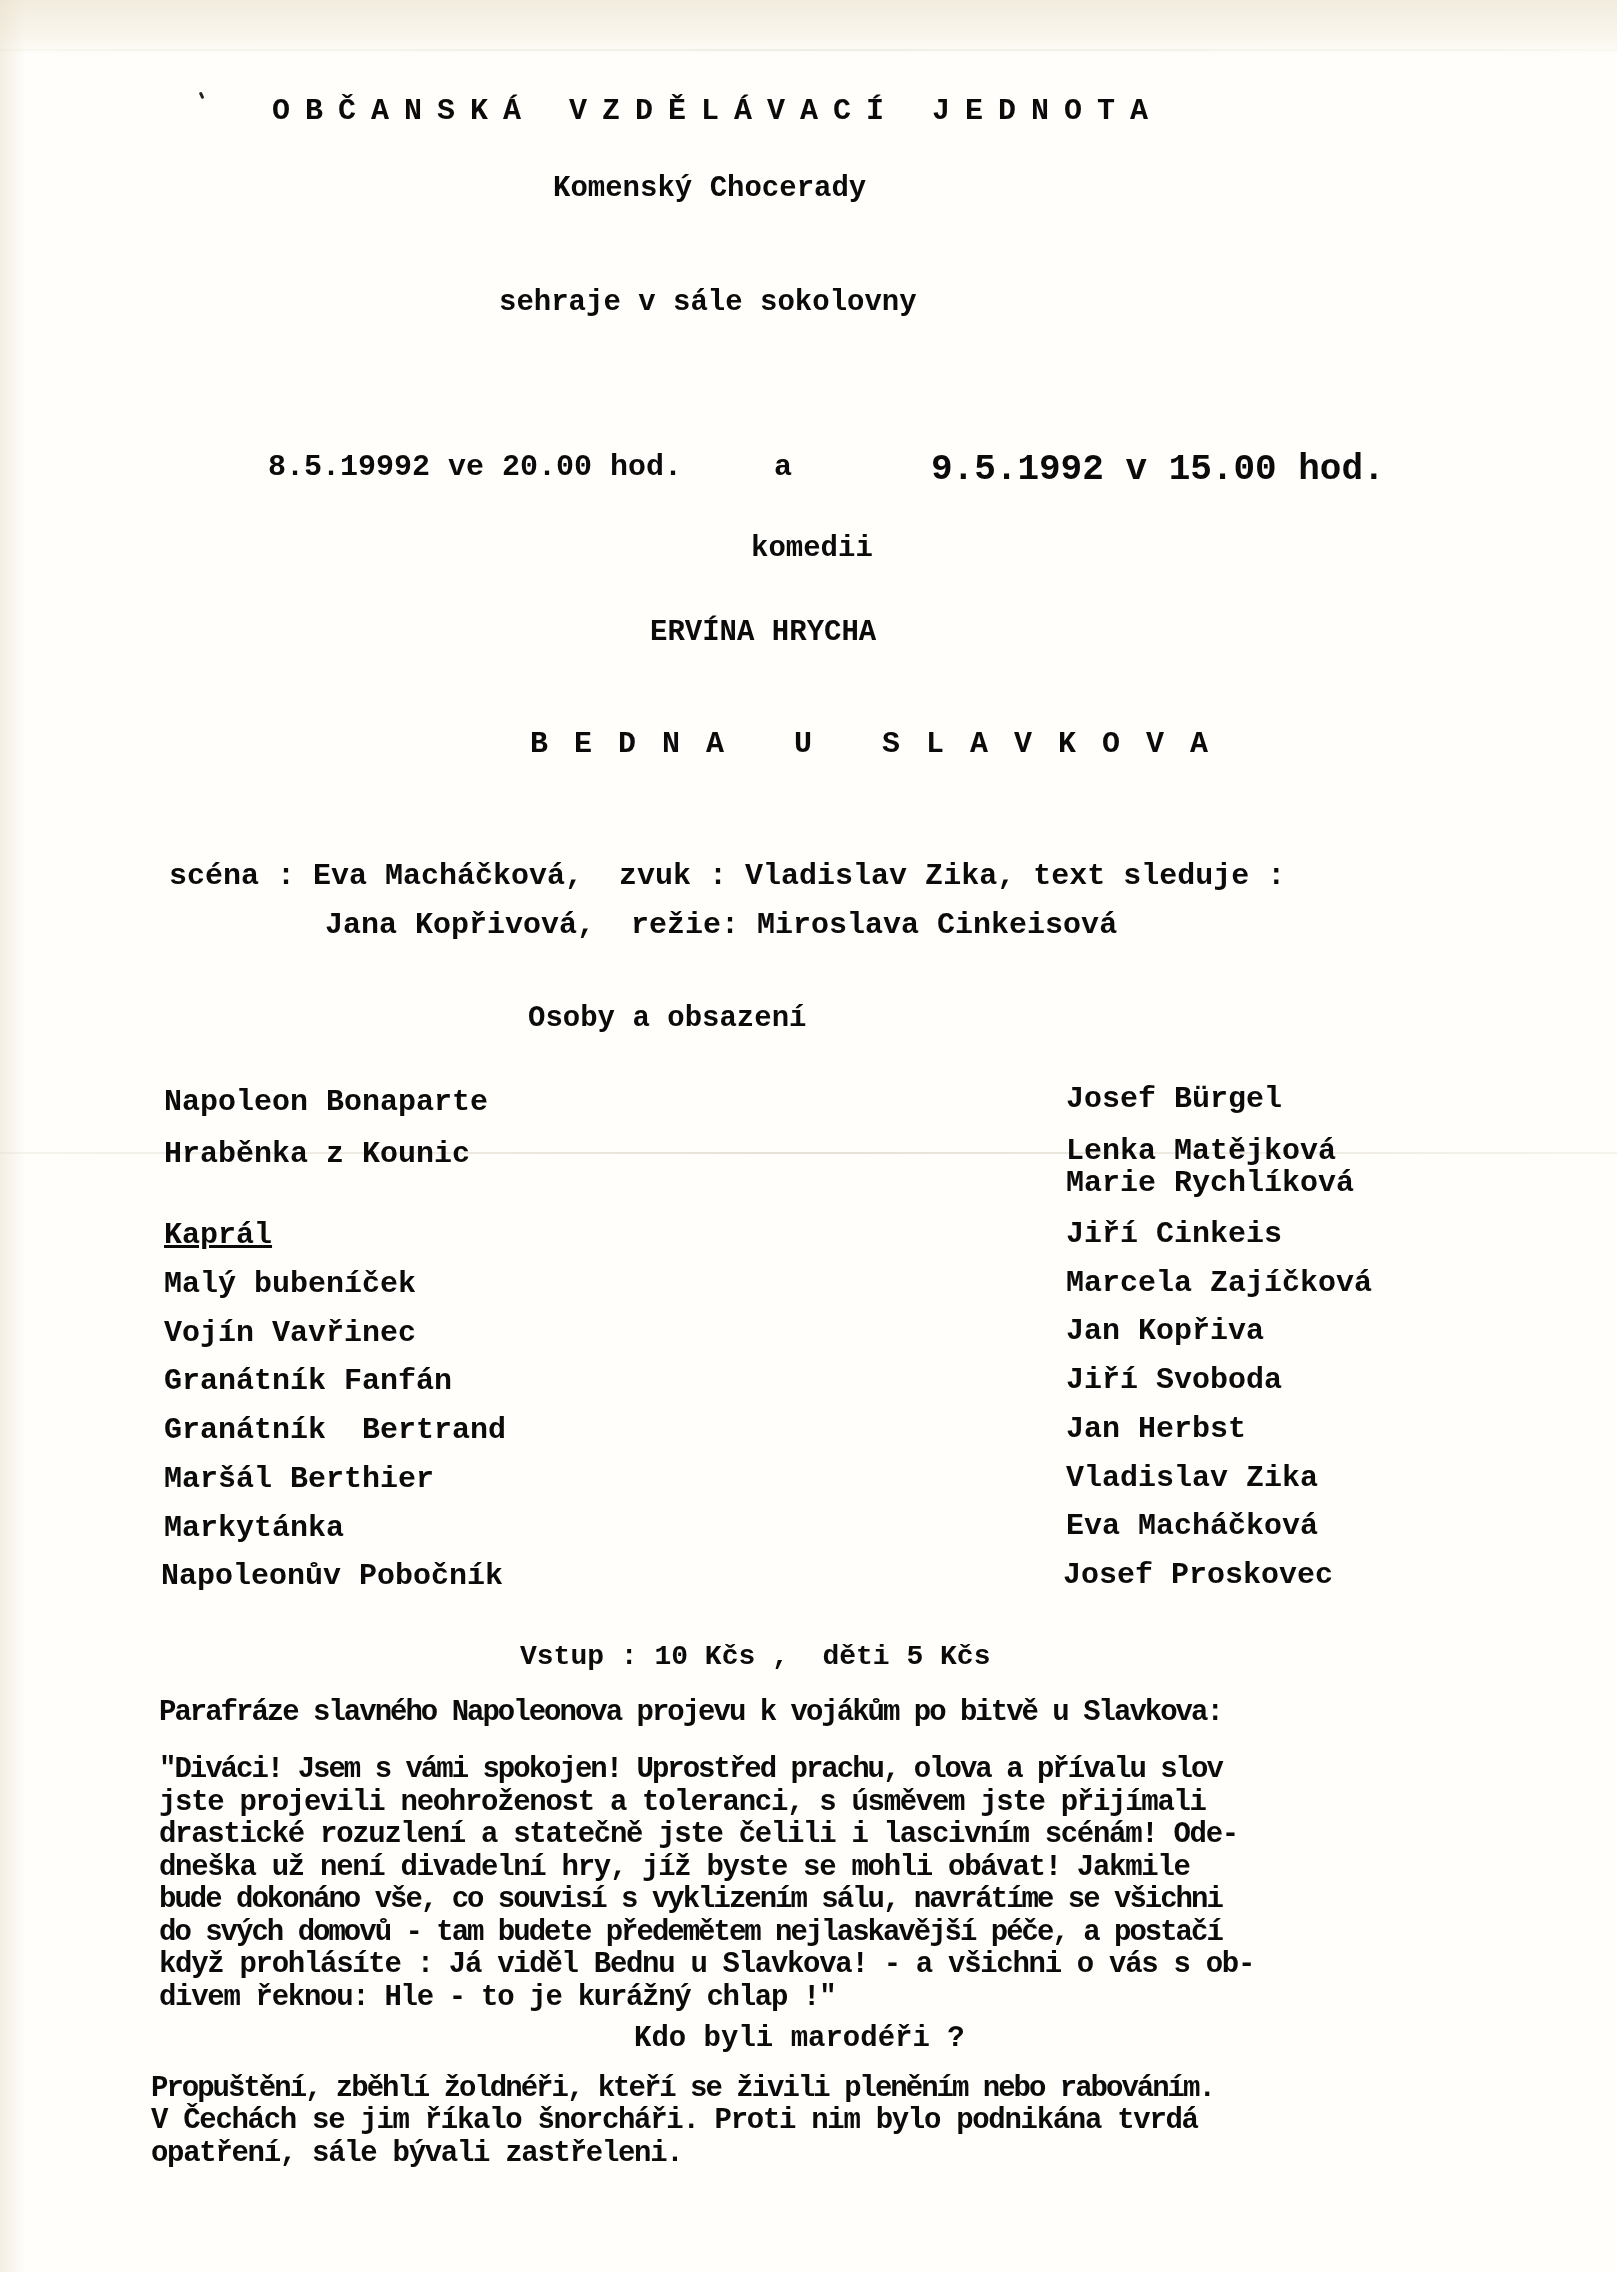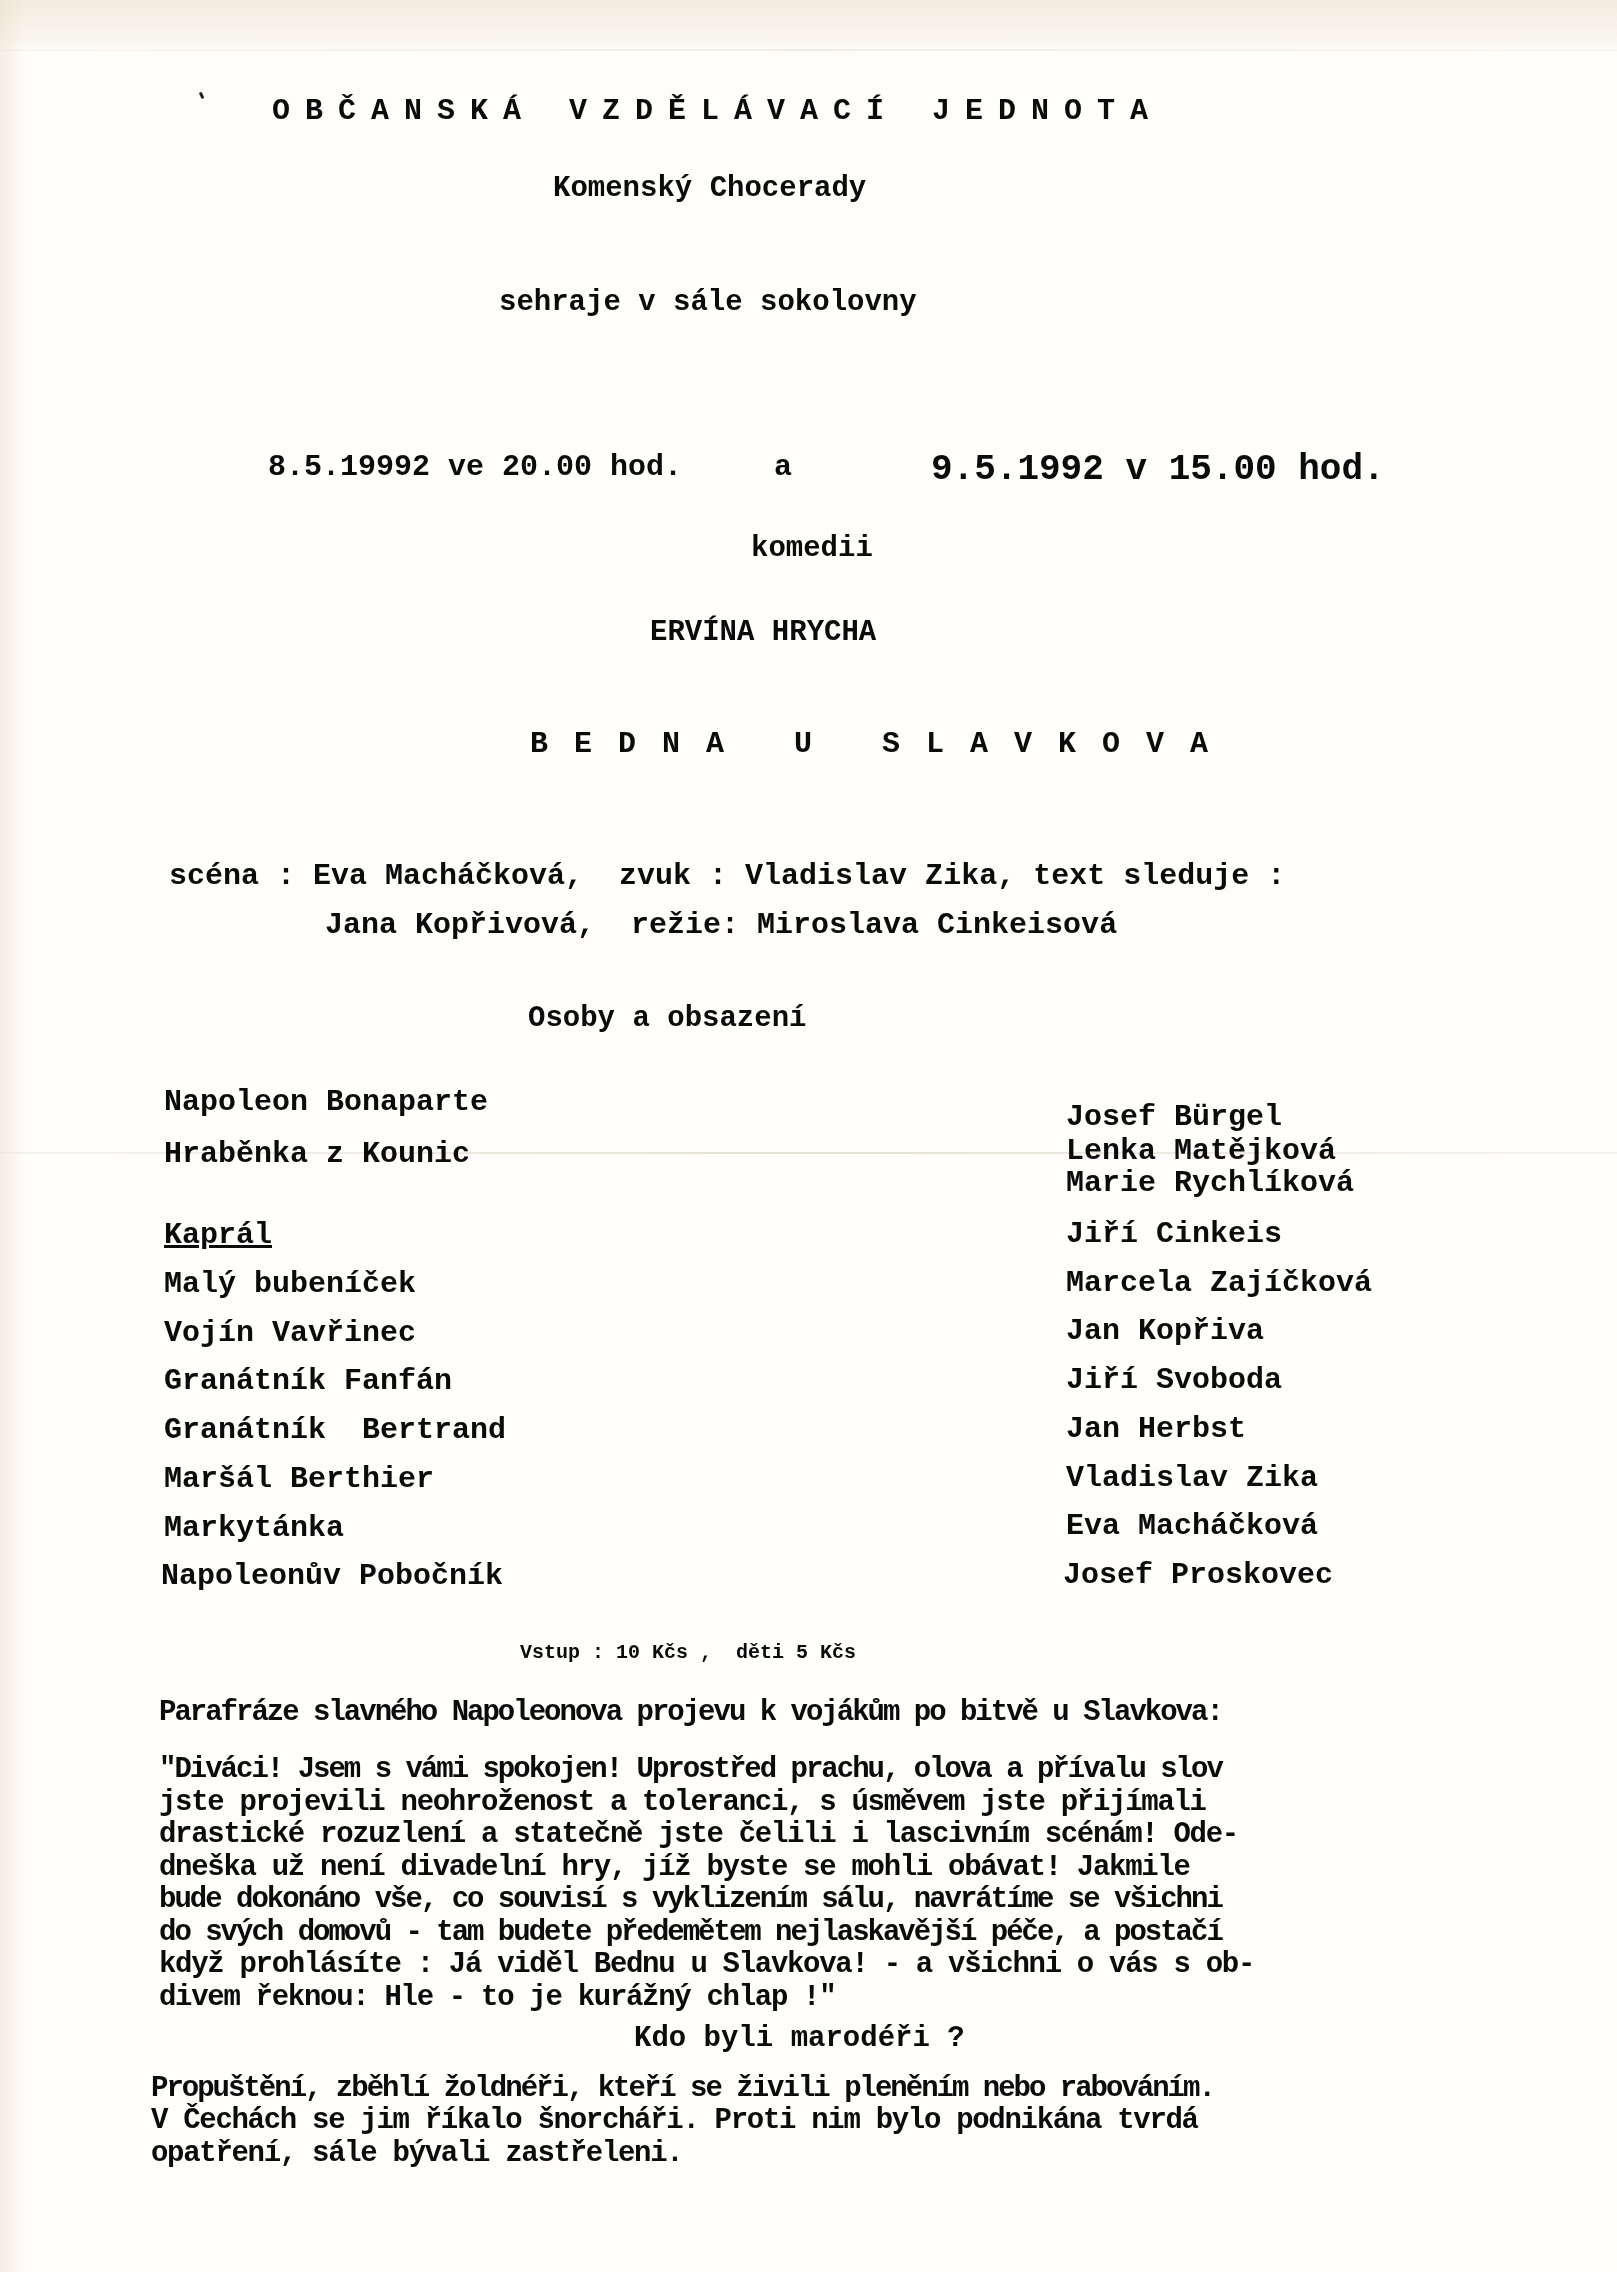--- a/index.html
+++ b/index.html
@@ -78,21 +78,21 @@
 <div class="line std" style="left:650px; top:618px;">ERVÍNA HRYCHA</div>
 <div class="line title-spaced" style="left:530px; top:729px; letter-spacing:26px;">BEDNA U SLAVKOVA</div>
 
 <div class="line std" style="left:169px; top:861px; font-size:30px;">scéna : Eva Macháčková,  zvuk : Vladislav Zika, text sleduje :</div>
 <div class="line std" style="left:325px; top:910px; font-size:30px;">Jana Kopřivová,  režie: Miroslava Cinkeisová</div>
 
 <div class="line std" style="left:528px; top:1004px;">Osoby a obsazení</div>
 
 <div>
   <div class="cast-role" style="left:164px; top:1087px;">Napoleon Bonaparte</div>
-  <div class="cast-actor" style="left:1066px; top:1084px;margin-top:18px;">Josef Bürgel</div>
+  <div class="cast-actor" style="left:1066px; top:1084px;">Josef Bürgel</div>
 
   <div class="cast-role" style="left:164px; top:1139px;">Hraběnka z Kounic</div>
   <div class="cast-actor" style="left:1066px; top:1136px;">Lenka Matějková</div>
   <div class="cast-actor" style="left:1066px; top:1168px;">Marie Rychlíková</div>
 
   <div class="cast-role" style="left:164px; top:1220px;text-decoration:underline;">Kaprál</div>
   <div class="cast-actor" style="left:1066px; top:1219px;">Jiří Cinkeis</div>
 
   <div class="cast-role" style="left:164px; top:1269px;">Malý bubeníček</div>
   <div class="cast-actor" style="left:1066px; top:1268px;">Marcela Zajíčková</div>
@@ -109,21 +109,21 @@
   <div class="cast-role" style="left:164px; top:1464px;">Maršál Berthier</div>
   <div class="cast-actor" style="left:1066px; top:1463px;text-align:right;">Vladislav Zika</div>
 
   <div class="cast-role" style="left:164px; top:1513px;">Markytánka</div>
   <div class="cast-actor" style="left:1066px; top:1511px;">Eva Macháčková</div>
 
   <div class="cast-role" style="left:161px; top:1561px;">Napoleonův Pobočník</div>
   <div class="cast-actor" style="left:1063px; top:1560px;">Josef Proskovec</div>
 </div>
 
-<div class="line std" style="left:520px; top:1643px; font-size:20px;">Vstup : 10 Kčs ,  děti 5 Kčs</div>
+<div class="line std" style="left:520px; top:1643px; font-size:28px;">Vstup : 10 Kčs ,  děti 5 Kčs</div>
 
 <div class="line body-text" style="left:159px; top:1698px; letter-spacing:-2px;">Parafráze slavného Napoleonova projevu k vojákům po bitvě u Slavkova:</div>
 
 <div>
   <div class="line body-text" style="left:159px; top:1755px; letter-spacing:-2px;">"Diváci! Jsem s vámi spokojen! Uprostřed prachu, olova a přívalu slov</div>
   <div class="line body-text" style="left:159px; top:1788px; letter-spacing:-1.3px;">jste projevili neohroženost a toleranci, s úsměvem jste přijímali</div>
   <div class="line body-text" style="left:159px; top:1820px; letter-spacing:-1.3px;">drastické rozuzlení a statečně jste čelili i lascivním scénám! Ode-</div>
   <div class="line body-text" style="left:159px; top:1853px; letter-spacing:-1.3px;">dneška už není divadelní hry, jíž byste se mohli obávat! Jakmile</div>
   <div class="line body-text" style="left:159px; top:1885px; letter-spacing:-2px;">bude dokonáno vše, co souvisí s vyklizením sálu, navrátíme se všichni</div>
   <div class="line body-text" style="left:159px; top:1918px; letter-spacing:-2px;">do svých domovů - tam budete předemětem nejlaskavější péče, a postačí</div>

